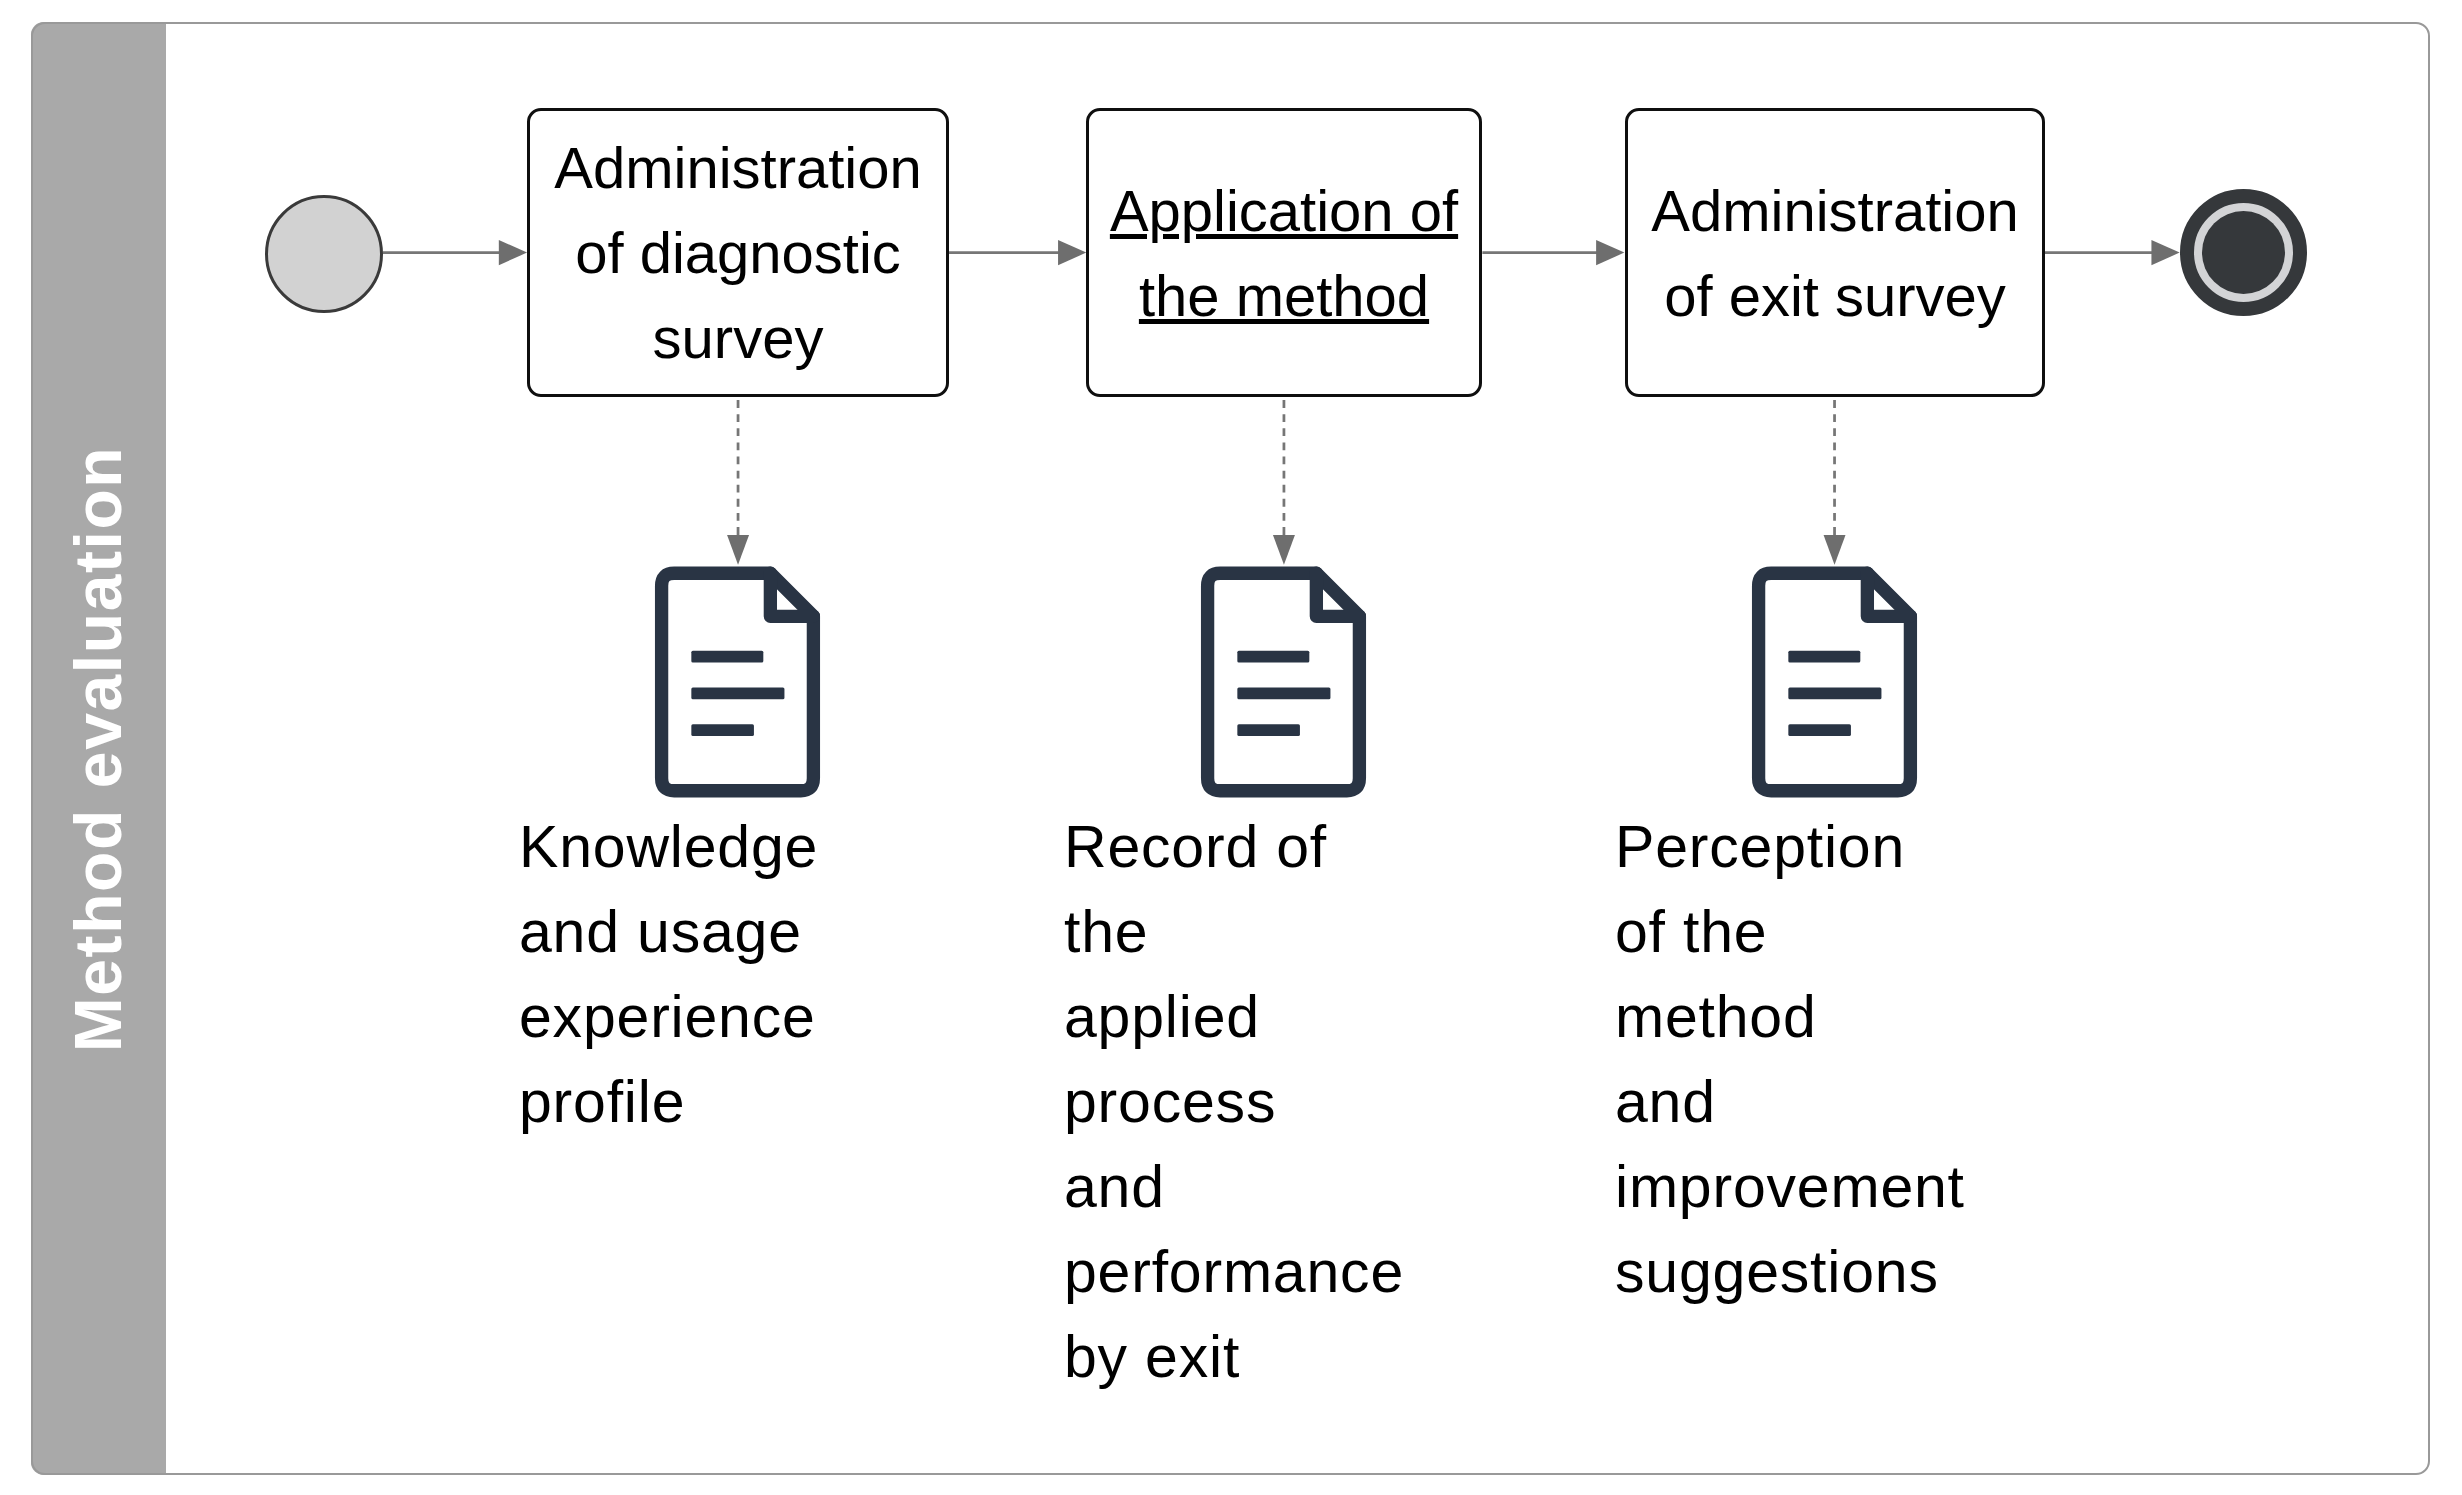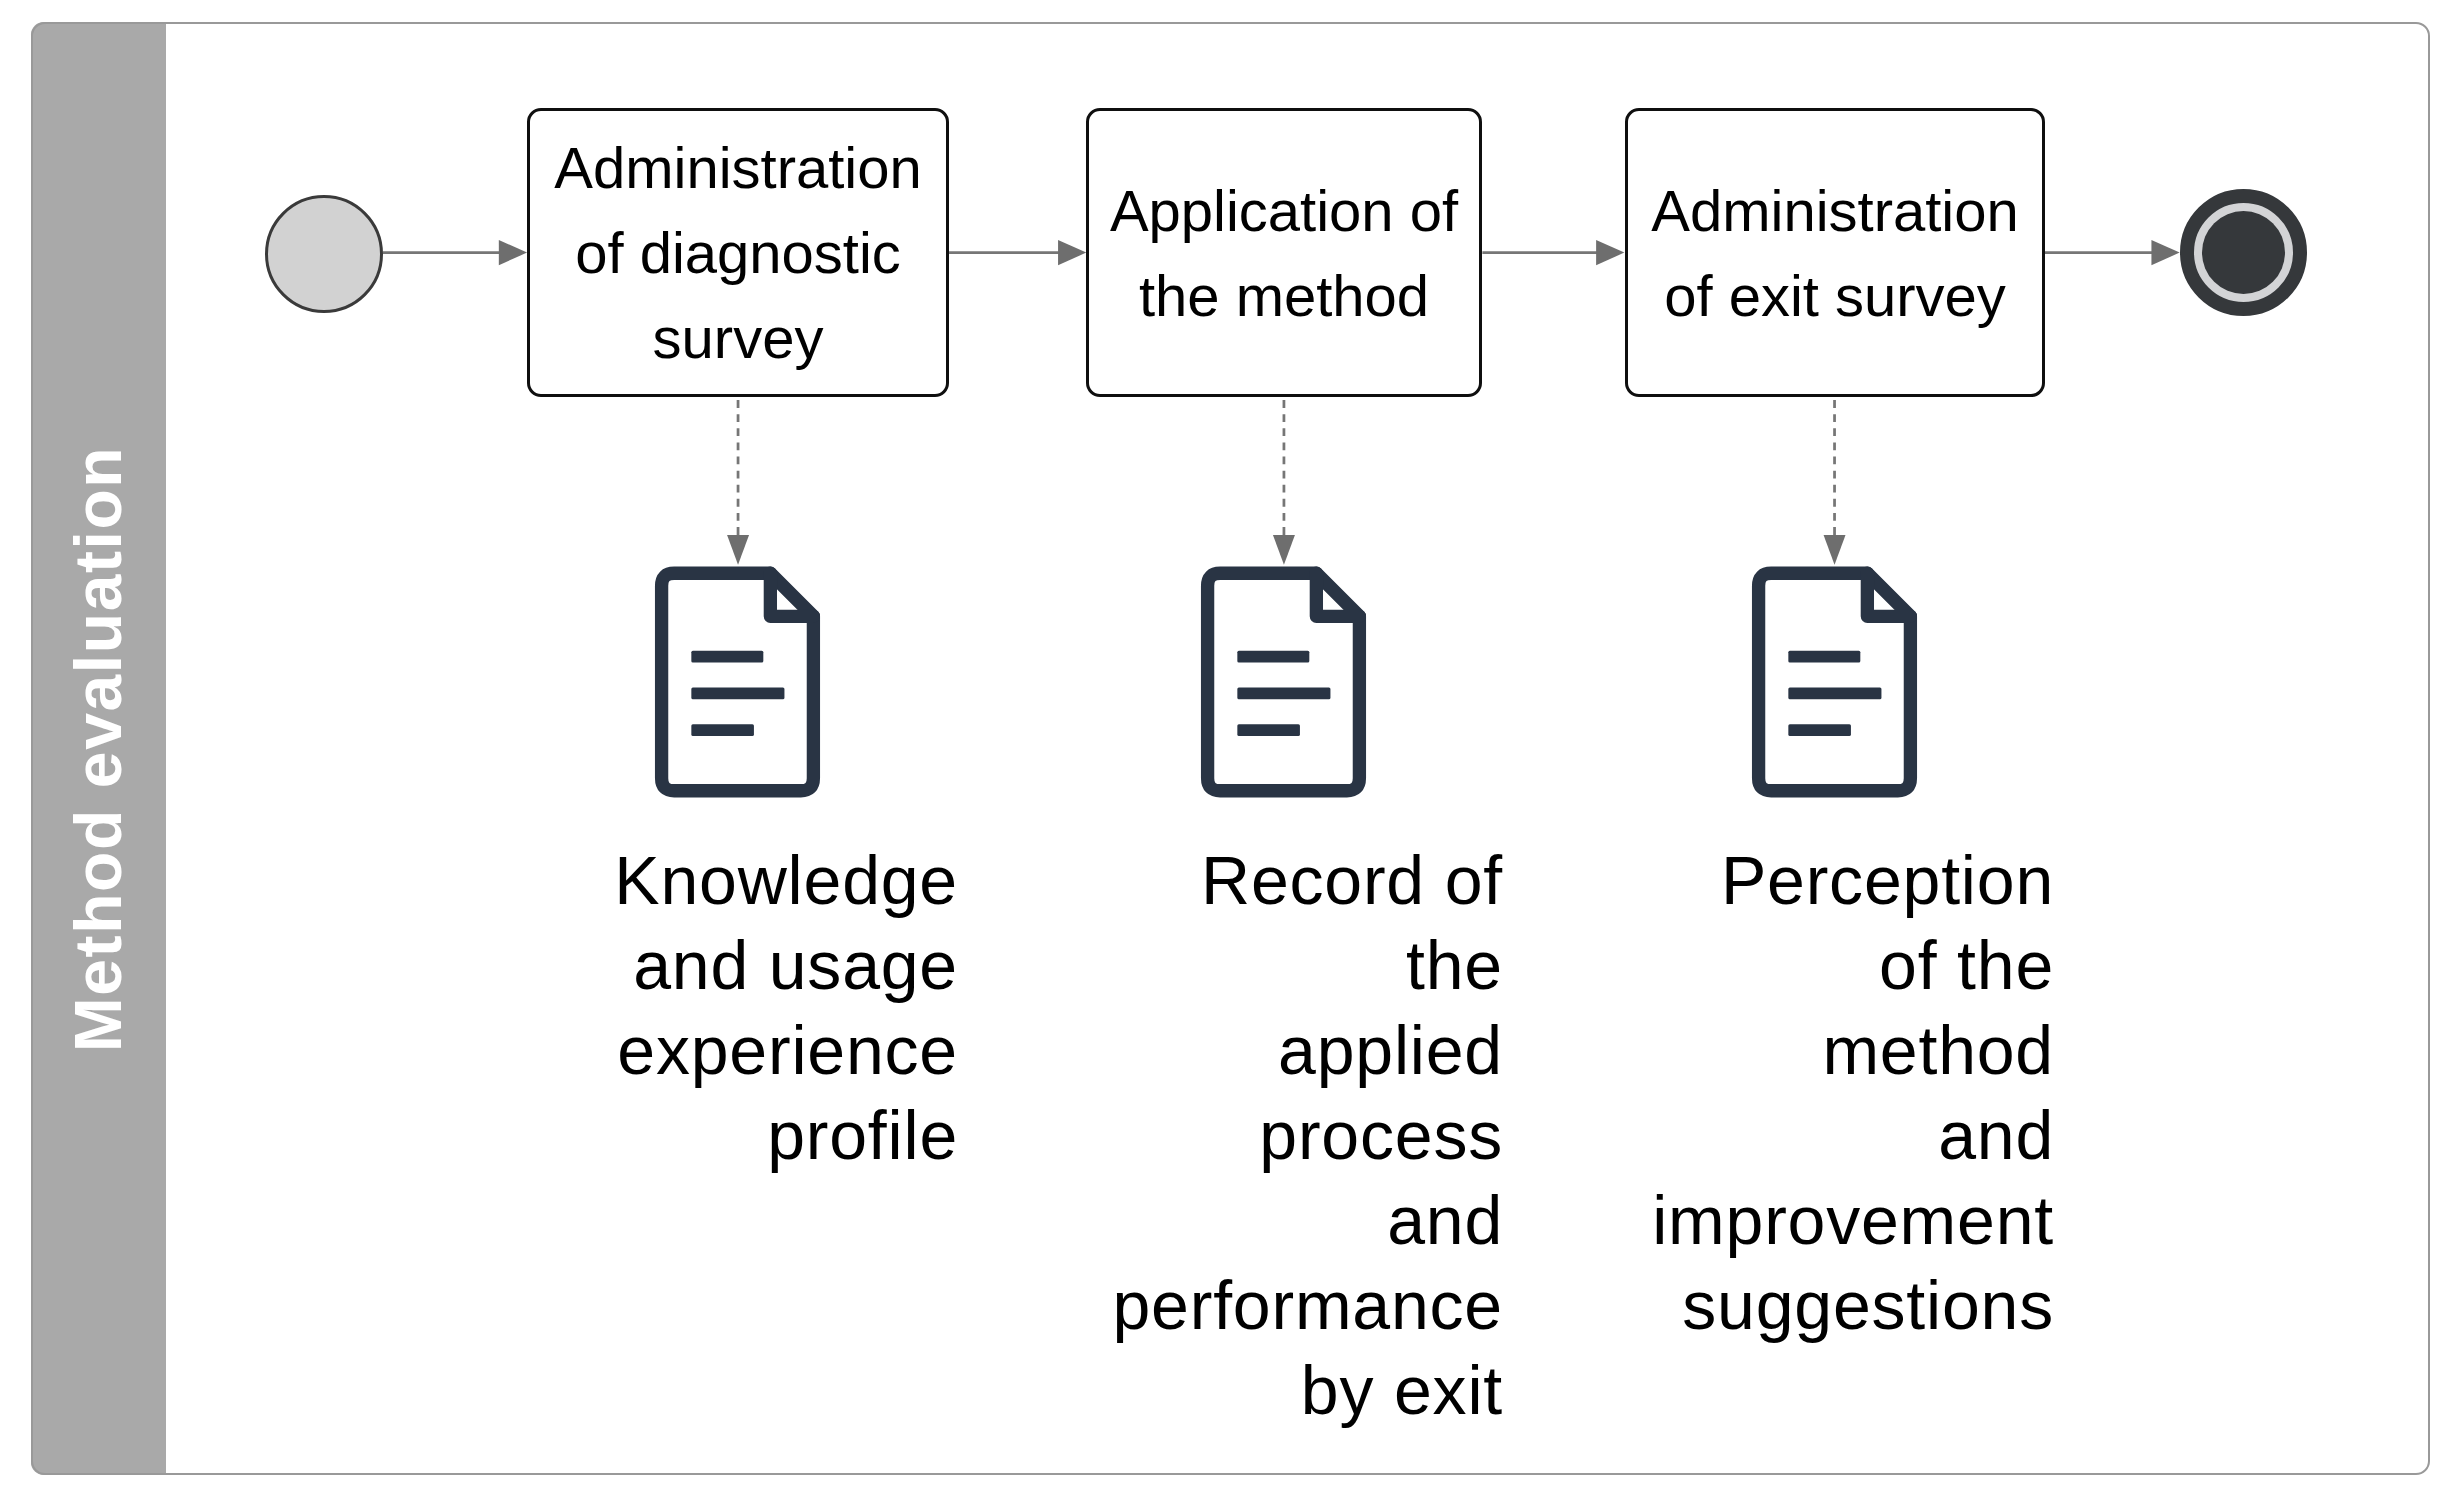--- a/index.html
+++ b/index.html
@@ -83,37 +83,37 @@
     box-sizing: border-box;
     z-index: 4;
     display: flex; align-items: center; justify-content: center;
     text-align: center;
     font-size: 58px;
     line-height: 85px;
     color: var(--text, #000000);
     white-space: pre;
   }
   .task-1 { left: 527px;  width: 422px; }
-  .task-2 { left: 1086px; width: 396px; }
+  .task-2 { left: 1086px; width: 396px; text-decoration: underline; }
   .task-3 { left: 1625px; width: 420px; }
 
   
   .doc-icon { position: absolute; top: 566px; width: 169px; height: 232px; z-index: 4; }
   .doc-1 { left: 653px; }
   .doc-2 { left: 1199px; }
   .doc-3 { left: 1750px; }
   .doc-outline { stroke: var(--doc_icon, #293444); stroke-width: 17; fill: none; stroke-linejoin: round; stroke-linecap: round; }
   .doc-bar { fill: var(--doc_icon, #293444); }
 
   
   .doc-label {
-    position: absolute; top: 838px;
+    position: absolute; top: 805px;
     width: 439px;
-    text-align: right;
-    font-size: 68px;
+    text-align: left;
+    font-size: 59px;
     line-height: 85px;
     letter-spacing: 0.8px;
     color: var(--text, #000000);
     white-space: pre;
     z-index: 4;
   }
   .doc-label-1 { left: 519px; }
   .doc-label-2 { left: 1064px; }
   .doc-label-3 { left: 1615px; }
 </style>

